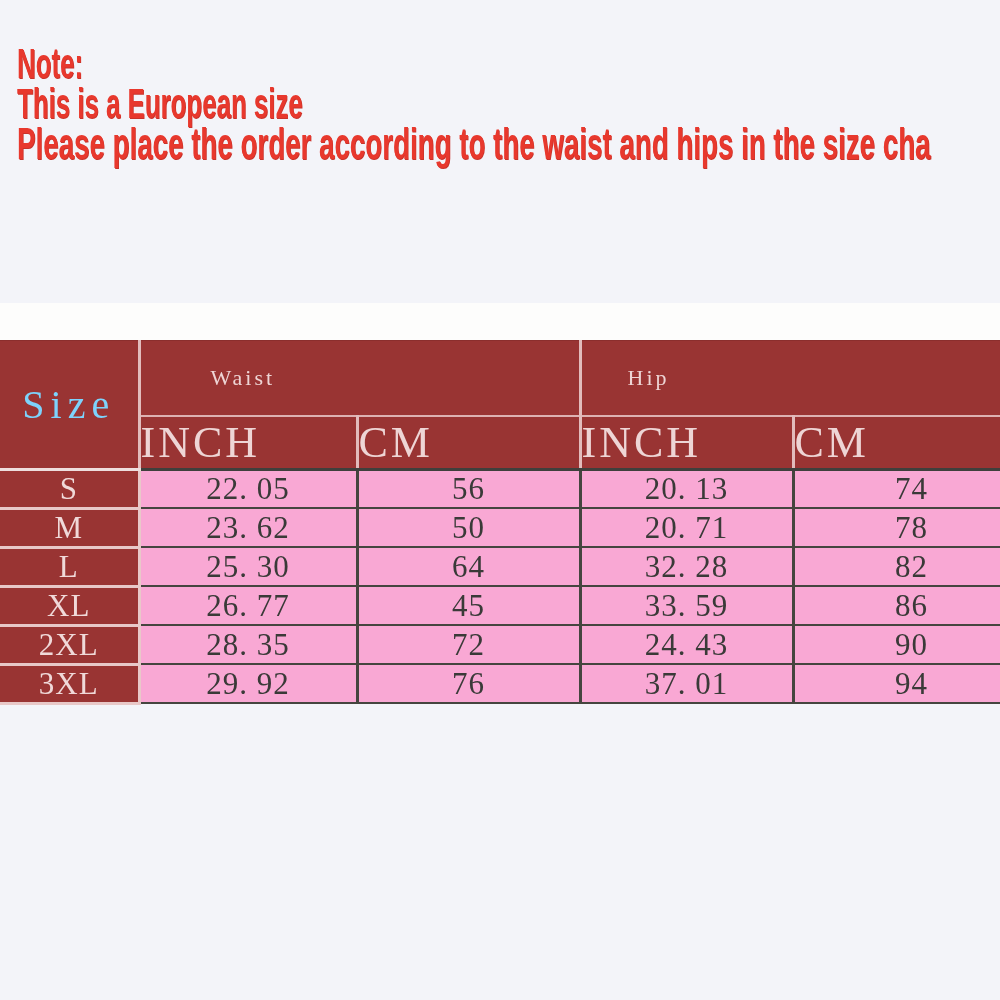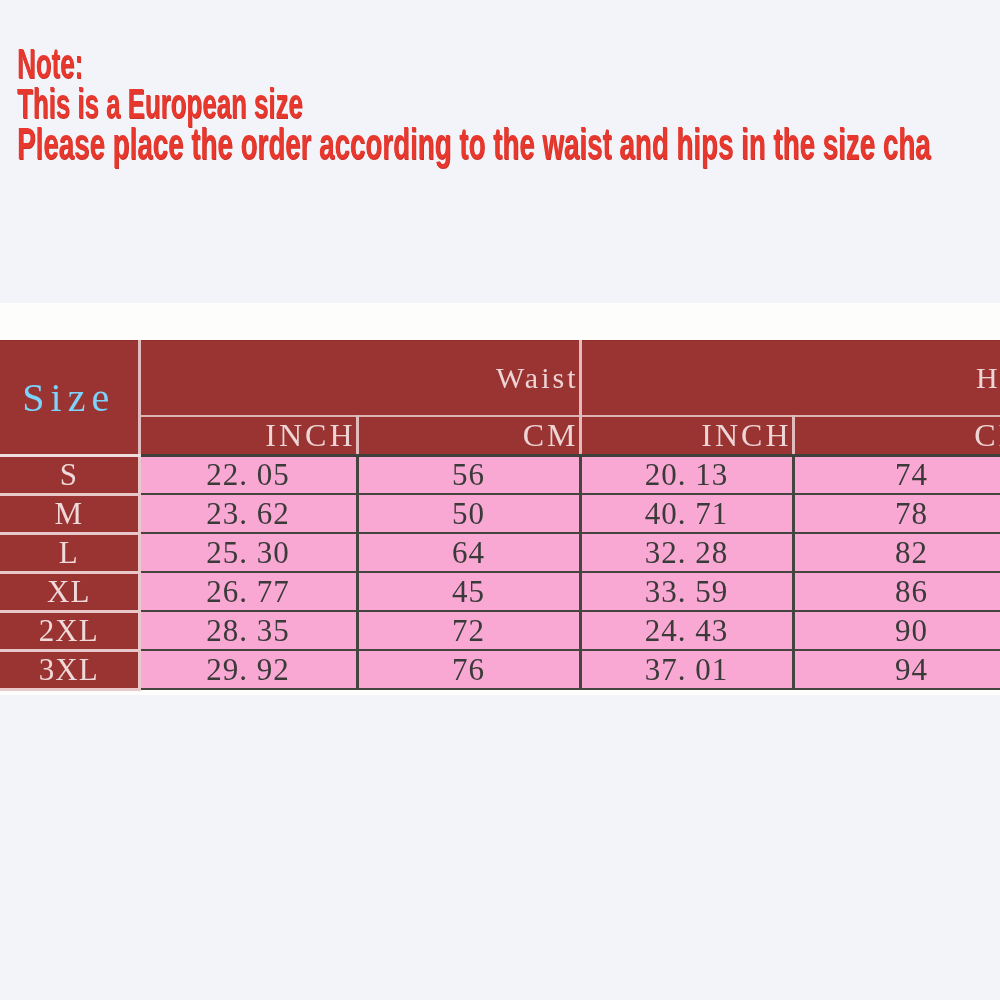--- a/index.html
+++ b/index.html
@@ -55,36 +55,36 @@
     font-size: 40px;
     letter-spacing: 6px;
     color: #7dd3fc;
     border-top: 1px solid #8b2e2d;
     border-right: 3px solid #e2bcbc;
     border-bottom: 3px solid #eedede;
     text-align: center; vertical-align: middle;
   }
   .th1 {
     height: 75px;
-    font-size: 30px;
+    font-size: 22px;
     letter-spacing: 3px;
     border-top: 1px solid #8b2e2d;
     border-bottom: 2px solid #ddb2b2;
     border-left: 3px solid #e2bcbc;
-    text-align: right; vertical-align: middle;
+    text-align: left; vertical-align: middle;
   }
   .th1.waist { text-indent: 70px; }
   .th1.hip   { text-indent: 46px; }
   .th2 {
     height: 39px;
-    font-size: 32px;
+    font-size: 44px;
     letter-spacing: 3px;
     border-left: 3px solid #e2bcbc;
     border-bottom: 3px solid #3f3f3c;
-    text-align: right; vertical-align: middle;
+    text-align: left; vertical-align: middle;
   }
 
   .size-td {
     background: #993433;
     color: #f0d9d9;
     height: 37px;
     font-size: 31px;
     letter-spacing: 1px;
     text-align: center; vertical-align: middle;
     border-top: 3px solid #e8c8c8;
@@ -139,21 +139,21 @@
       <td class="size-td">S</td>
       <td class="val-td">22. 05</td>
       <td class="val-td">56</td>
       <td class="val-td">20. 13</td>
       <td class="val-td">74</td>
     </tr>
     <tr>
       <td class="size-td">M</td>
       <td class="val-td">23. 62</td>
       <td class="val-td">50</td>
-      <td class="val-td">40. 71</td>
+      <td class="val-td">20. 71</td>
       <td class="val-td">78</td>
     </tr>
     <tr>
       <td class="size-td">L</td>
       <td class="val-td">25. 30</td>
       <td class="val-td">64</td>
       <td class="val-td">32. 28</td>
       <td class="val-td">82</td>
     </tr>
     <tr>

